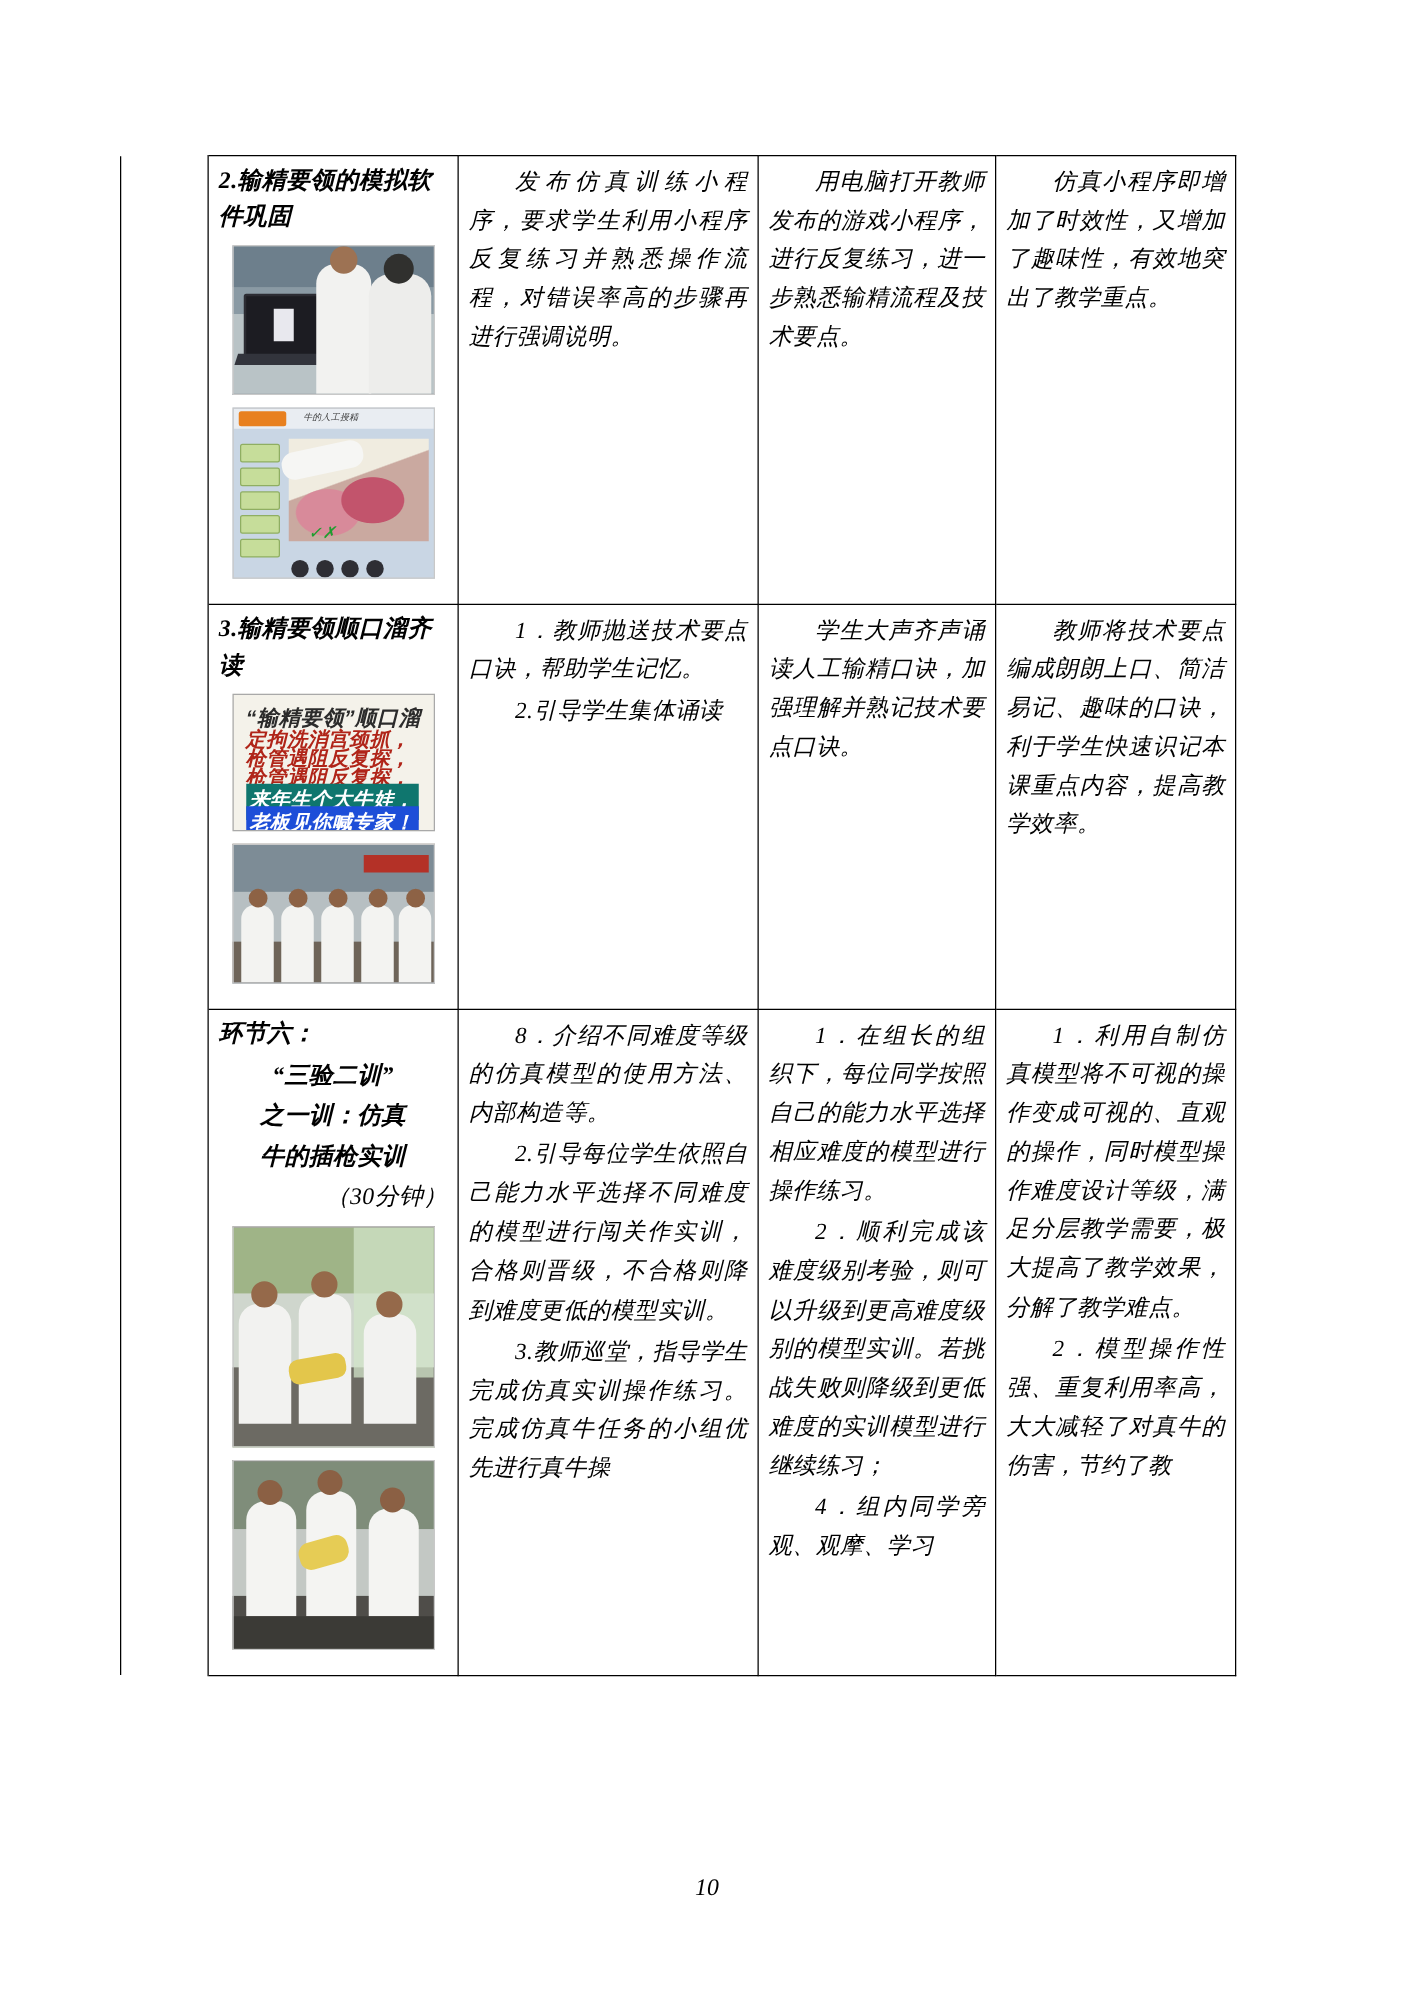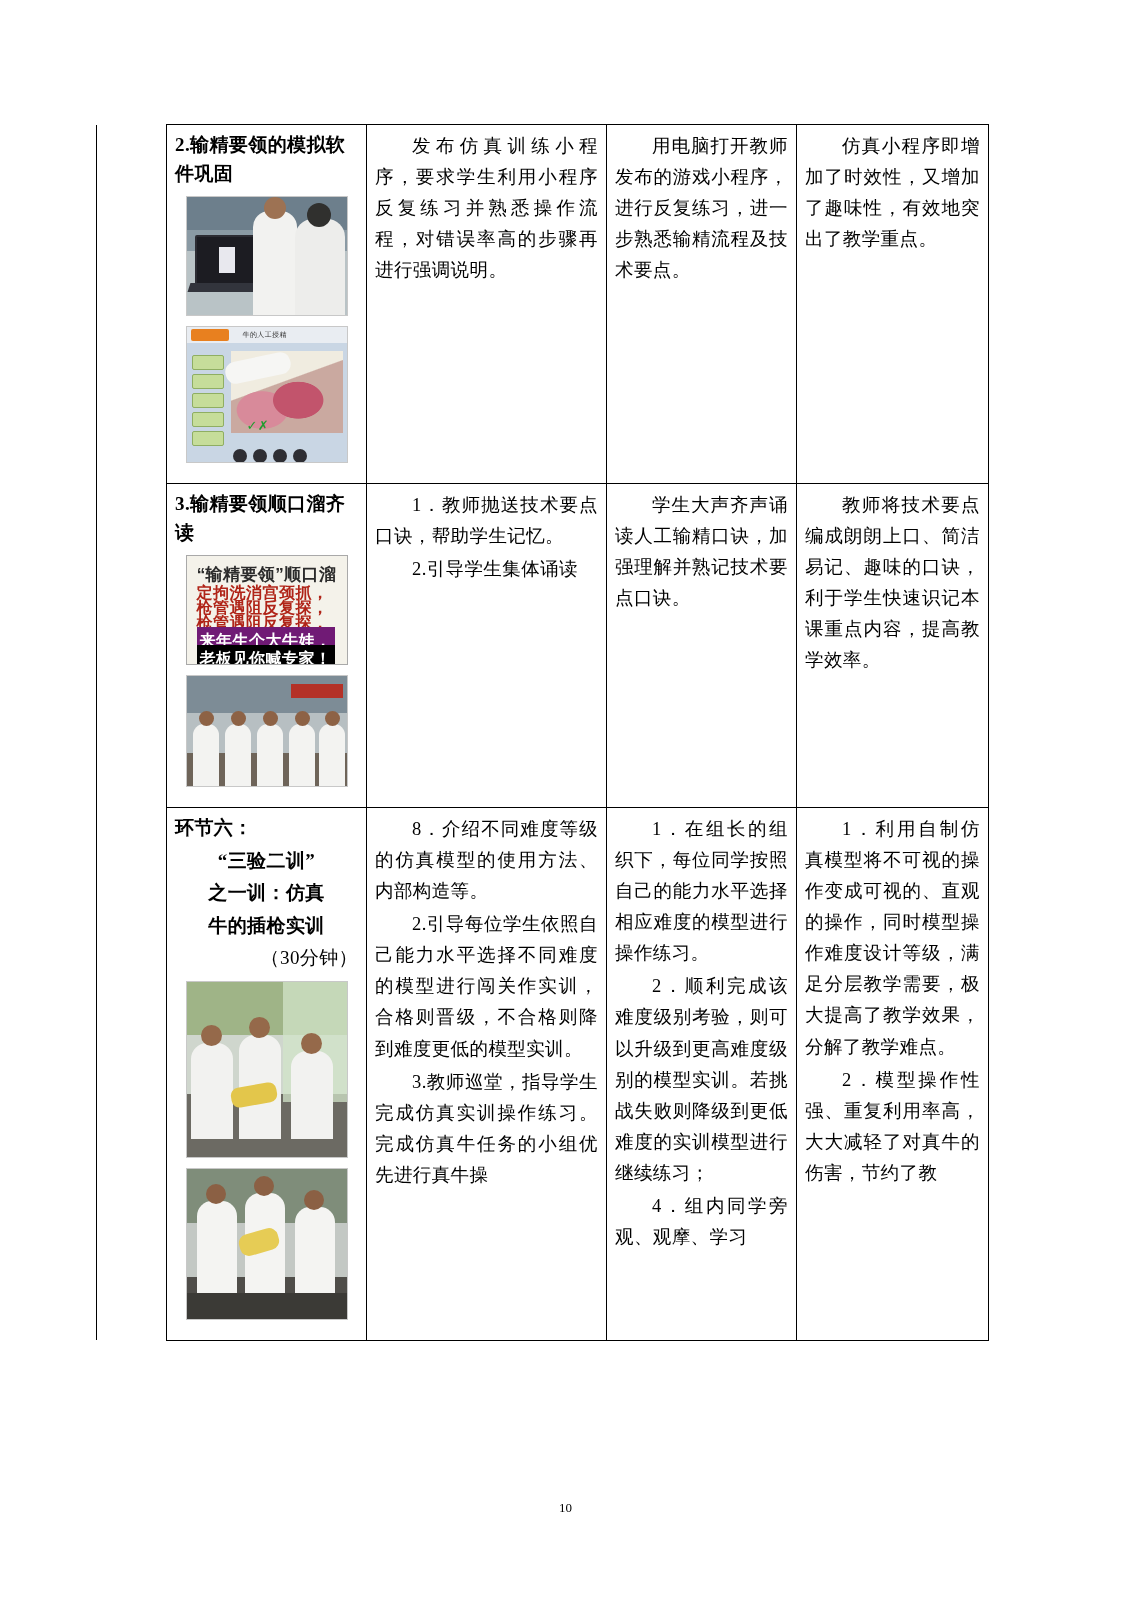--- a/index.html
+++ b/index.html
@@ -13,20 +13,21 @@
     font-family: "Liberation Serif", "DejaVu Serif", serif;
     color: #000;
     position: relative;
   }
   .page {
     position: relative;
     width: 1131px;
     height: 1468px;
     box-sizing: border-box;
     padding: 0;
+    font-style: italic;
   }
   .doc-table {
     position: absolute;
     left: 96px;
     top: 124px;
     width: 892px;
     border-collapse: collapse;
     table-layout: fixed;
   }
   .doc-table td {
@@ -237,22 +238,22 @@
     left: 10px;
     font-size: 16px;
     color: #b02418;
     font-weight: bold;
     font-family: "Liberation Sans", sans-serif;
     letter-spacing: 0.5px;
   }
   .pic-poster .l1 { top: 24px; }
   .pic-poster .l2 { top: 39px; }
   .pic-poster .l3 { top: 54px; }
-  .pic-poster .l4 { top: 71px; color: #fff; background: #701a75; padding: 1px 3px; }
-  .pic-poster .l5 { top: 89px; color: #fff; background: #000000; padding: 1px 3px; }
+  .pic-poster .l4 { top: 71px; color: #fff; background: #0f766e; padding: 1px 3px; }
+  .pic-poster .l5 { top: 89px; color: #fff; background: #1d4ed8; padding: 1px 3px; }
 
   
   .pic-students {
     width: 160px;
     height: 110px;
     background: linear-gradient(#7d8c96 0 34%, #b7bfc2 34% 70%, #6e6459 70% 100%);
   }
   .pic-students .banner {
     position: absolute;
     right: 4px; top: 8px;
@@ -355,21 +356,21 @@
     position: absolute;
     left: 0; bottom: 0; right: 0; height: 26px;
     background: #3b3a36;
   }
 
   .page-number {
     position: absolute;
     left: 0; right: 0;
     top: 1500px;
     text-align: center;
-    font-size: 13px;
+    font-size: 19px;
     font-family: "Liberation Serif", serif;
   }
 </style>
 </head>
 <body>
 
 <div class="page">
 
   <table class="doc-table">
     <colgroup>

